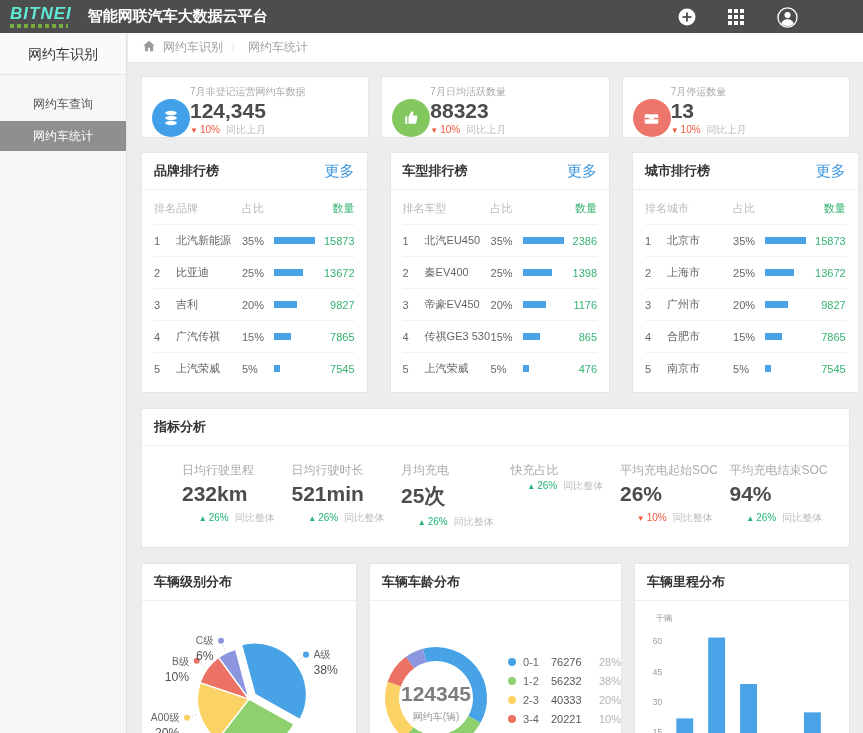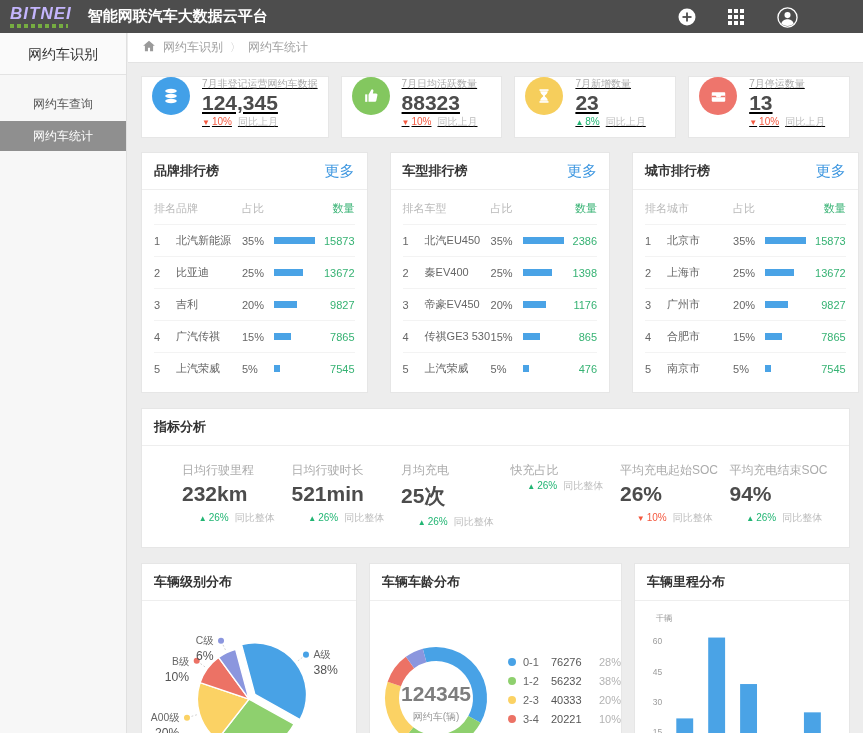--- a/index.html
+++ b/index.html
@@ -10,21 +10,21 @@
   }
   
   .app-header {
     position: absolute; top: 0; left: 0; right: 0; height: 33px;
     background: #4d4d4d; display: flex; align-items: center; padding-left: 10px;
     z-index: 5;
   }
   .logo-block { display: flex; flex-direction: column; justify-content: center; }
   .logo-text {
     font-size: 17px; font-weight: bold; font-style: italic; letter-spacing: 1px;
-    color: #c4b5fd; line-height: 1;
+    color: #5eead4; line-height: 1;
   }
   .logo-tagline {
     width: 58px; height: 4px; margin-top: 2px; opacity: .85;
     background: repeating-linear-gradient(90deg, #7dbd3f 0 4px, transparent 4px 7px);
   }
   .app-title { color: #fff; font-size: 15px; font-weight: bold; margin-left: 16px; }
   .header-actions { margin-left: auto; margin-right: 66px; display: flex; align-items: center; gap: 30px; }
   .hdr-btn { background: none; border: none; cursor: pointer; width: 20px; height: 20px; padding: 0; }
   .hdr-btn svg { display: block; }
 
@@ -50,21 +50,21 @@
     display: flex; align-items: center; padding: 0 14px; gap: 7px;
     font-size: 12px; color: #a2a2a2;
   }
   .crumb-sep { color: #c9c9c9; font-size: 11px; }
   .content { padding: 13px; }
 
   
   .stat-row { display: flex; gap: 12px; margin-bottom: 14px; }
   .stat-card {
     flex: 1; background: #fff; border: 1px solid #e6e6e6; height: 62px;
-    display: flex; align-items: flex-start; gap: 12px; padding: 0 10px; text-decoration: underline;
+    display: flex; align-items: flex-end; padding: 0 10px;
   }
   .stat-icon {
     width: 38px; height: 38px; border-radius: 50%; flex: 0 0 38px;
     display: flex; align-items: center; justify-content: center;
   }
   .stat-info { min-width: 0; }
   .stat-label { font-size: 10px; color: #ababab; white-space: nowrap; }
   .stat-value { font-size: 21px; font-weight: bold; color: #4c4c4c; line-height: 1.15; }
   .stat-change { font-size: 10px; white-space: nowrap; }
   .change-arrow { font-size: 8px; margin-right: 2px; }
@@ -209,36 +209,20 @@
         </div>
         <div class="stat-info">
           <div class="stat-label">7月日均活跃数量</div>
           <div class="stat-value">88323</div>
           <div class="stat-change down">
             <span class="change-arrow">▼</span><span>10%</span><span class="compare">同比上月</span>
           </div>
         </div>
       </div>
 
-      <div class="stat-card">
-        <div class="stat-icon" style="background: rgb(246, 206, 92);">
-          <svg width="18" height="18" viewBox="0 0 24 24" fill="#fff">
-            <rect x="6" y="3" width="12" height="2.2"></rect>
-              <rect x="6" y="18.8" width="12" height="2.2"></rect>
-            <path d="M7 5.8h10c0 2.6-2.2 4.4-3.8 5.6v1.2c1.6 1.2 3.8 3 3.8 5.6H7c0-2.6 2.2-4.4 3.8-5.6v-1.2C9.2 10.2 7 8.4 7 5.8z"></path>
-          </svg>
-        </div>
-        <div class="stat-info">
-          <div class="stat-label">7月新增数量</div>
-          <div class="stat-value">23</div>
-          <div class="stat-change up">
-            <span class="change-arrow">▲</span><span>8%</span><span class="compare">同比上月</span>
-          </div>
-        </div>
-      </div>
 
       <div class="stat-card">
         <div class="stat-icon" style="background: rgb(238, 117, 108);">
           <svg width="19" height="19" viewBox="0 0 24 24">
             <path d="M4.5 6.5h15a1 1 0 0 1 1 1V17a1.5 1.5 0 0 1-1.5 1.5H5A1.5 1.5 0 0 1 3.5 17V7.5a1 1 0 0 1 1-1z" fill="#fff"></path>
             <path d="M3.5 11h5c.4 1.4 1.8 2.4 3.5 2.4s3.1-1 3.5-2.4h5v2h-17z" fill="#ee756c"></path>
           </svg>
         </div>
         <div class="stat-info">
           <div class="stat-label">7月停运数量</div>

